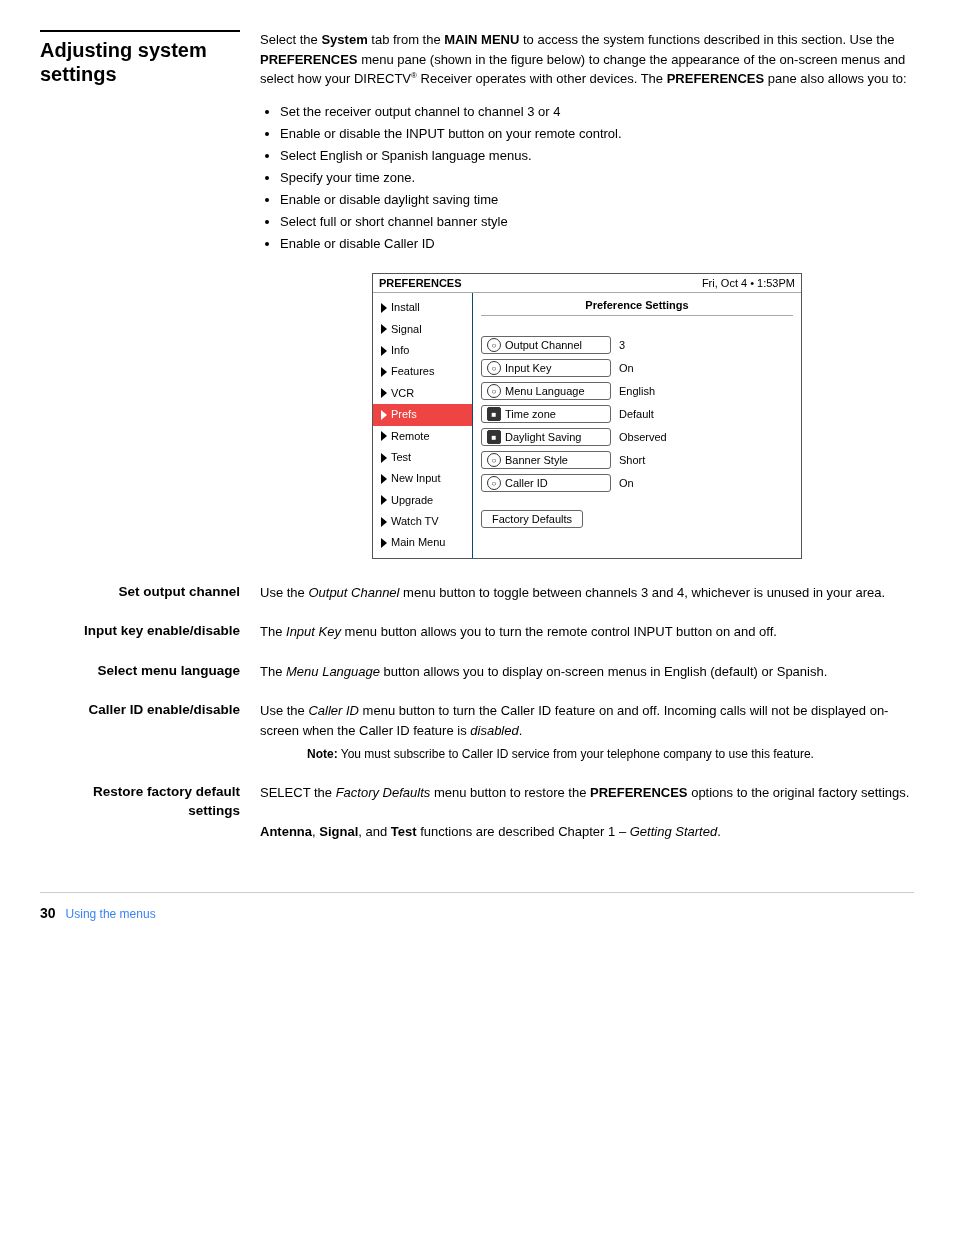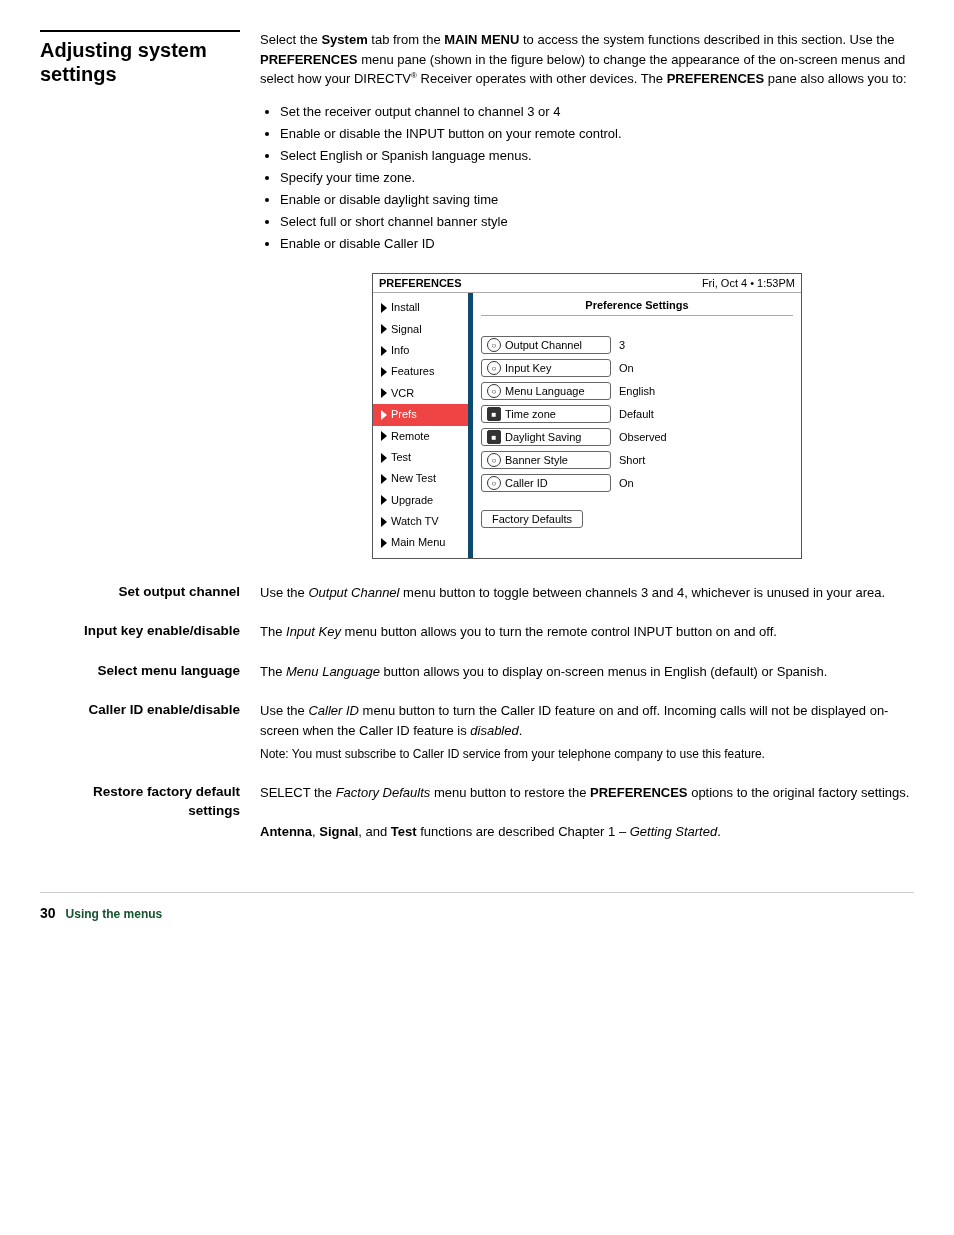--- a/index.html
+++ b/index.html
@@ -95,21 +95,21 @@
     .tv-header .date {
       font-size: 11px;
     }
 
     .tv-body {
       display: flex;
     }
 
     .tv-sidebar {
       width: 100px;
-      border-right: 5px solid #0c4a6e;
+      border-right: 1px solid #0c4a6e;
       padding: 4px 0;
     }
 
     .tv-sidebar-item {
       padding: 3px 8px;
       font-size: 11px;
       display: flex;
       align-items: center;
       cursor: pointer;
       line-height: 1.4;
@@ -233,41 +233,41 @@
       font-weight: bold;
     }
 
     .note-text {
       font-size: 12px;
       margin-top: 6px;
       line-height: 1.4;
     }
 
     .note-text strong {
-      font-weight: normal;
+      font-weight: bold;
+      margin-left: 47px;
     }
 
     .footer-row {
       display: flex;
       align-items: flex-end;
       margin-top: 30px;
       border-top: 1px solid #ccc;
       padding-top: 12px;
     }
 
     .footer-page {
       font-weight: bold;
       font-size: 14px;
       margin-right: 10px;
     }
 
     .footer-label {
       font-size: 12px;
-      color: #14532d;
-      font-weight: bold;
+      color: #3b82f6;
     }
 
     sup {
       font-size: 8px;
       vertical-align: super;
     }
   </style>
 </head>
 <body>
 
@@ -301,21 +301,21 @@
           <div class="tv-body">
             <div class="tv-sidebar">
               <div class="tv-sidebar-item">Install</div>
               <div class="tv-sidebar-item">Signal</div>
               <div class="tv-sidebar-item">Info</div>
               <div class="tv-sidebar-item">Features</div>
               <div class="tv-sidebar-item">VCR</div>
               <div class="tv-sidebar-item selected">Prefs</div>
               <div class="tv-sidebar-item">Remote</div>
               <div class="tv-sidebar-item">Test</div>
-              <div class="tv-sidebar-item">New Test</div>
+              <div class="tv-sidebar-item">New Input</div>
               <div class="tv-sidebar-item">Upgrade</div>
               <div class="tv-sidebar-item">Watch TV</div>
               <div class="tv-sidebar-item">Main Menu</div>
             </div>
             <div class="tv-main">
               <div class="tv-main-title">Preference Settings</div>
 
               <div class="tv-setting-row">
                 <div class="tv-setting-btn">
                   <span class="icon">○</span>

